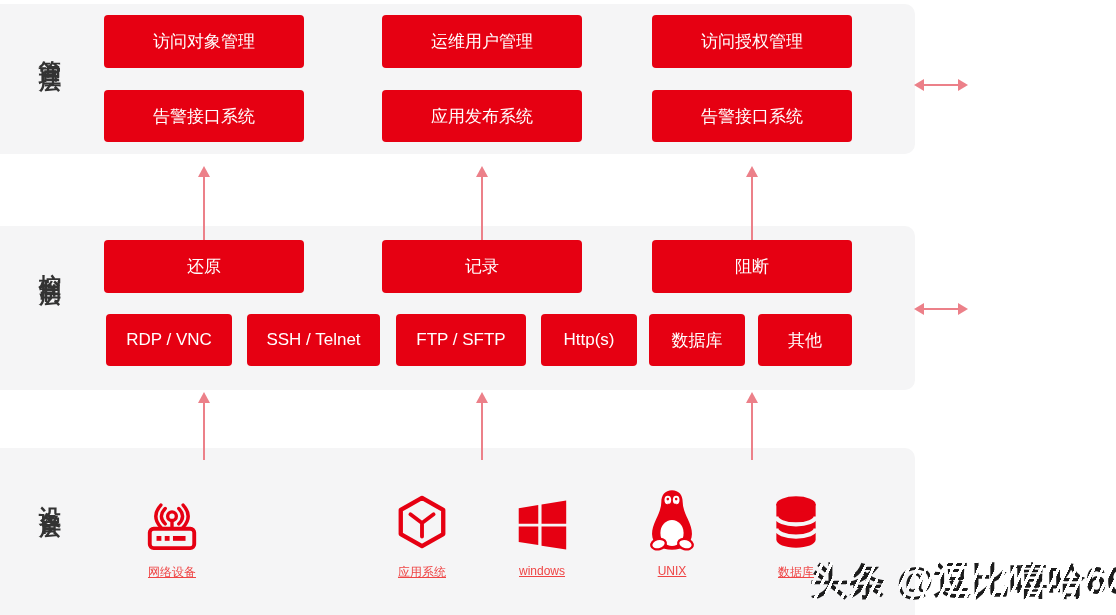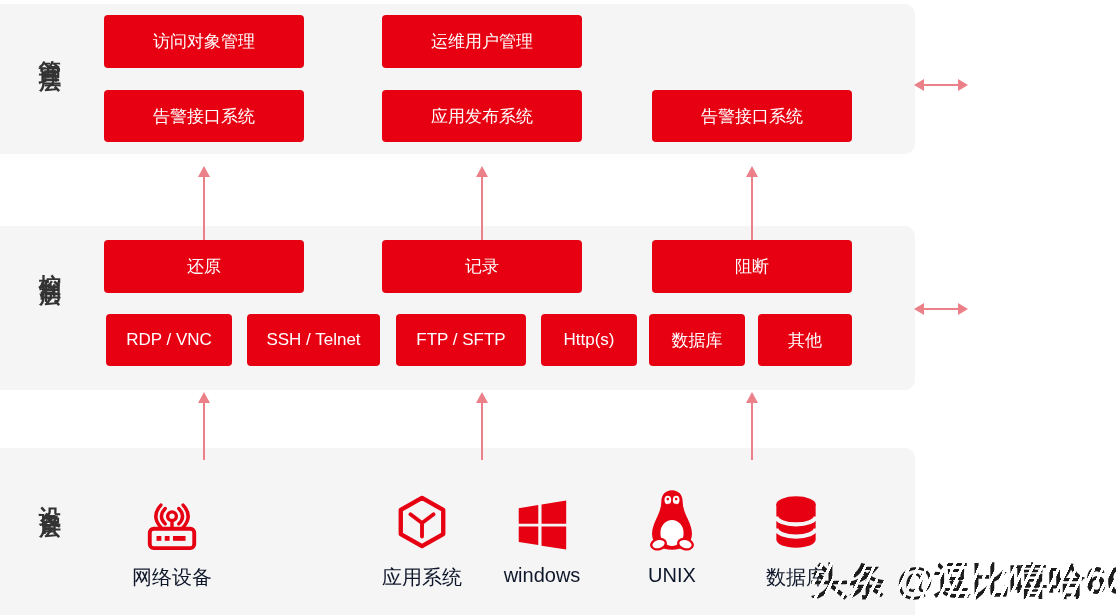--- a/index.html
+++ b/index.html
@@ -34,21 +34,21 @@
   .arrow-lr{position:absolute;height:16px;}
   .arrow-lr .line{position:absolute;left:8px;right:8px;top:50%;margin-top:-1.25px;height:2.5px;background:#ec8089;}
   .arrow-lr::before{content:"";position:absolute;left:0;top:50%;transform:translateY(-50%);
       border-top:6px solid transparent;border-bottom:6px solid transparent;border-right:10px solid #ec8089;}
   .arrow-lr::after{content:"";position:absolute;right:0;top:50%;transform:translateY(-50%);
       border-top:6px solid transparent;border-bottom:6px solid transparent;border-left:10px solid #ec8089;}
 
   
   .dev-item{position:absolute;top:482px;width:120px;text-align:center;}
   .dev-icon{height:70px;display:flex;align-items:flex-end;justify-content:center;}
-  .dev-label{margin-top:12px;font-size:20px;color:#0f172a;}
+  .dev-label{margin-top:12px;font-size:12px;color:#ef4444;text-decoration:underline;}
 
   
   .panel{position:absolute;left:964px;top:4px;width:141px;height:386px;background:#f5f5f6;
          border-radius:10px;display:flex;flex-direction:column;align-items:center;}
   .panel .store-icon{margin-top:120px;}
   .store-label{margin-top:16px;font-size:15px;color:#666666;}
 
   
   .watermark{position:absolute;left:810px;top:556px;font-size:38px;font-weight:800;white-space:nowrap;
       background:repeating-linear-gradient(115deg,#1c1c1c 0 5px,#ffffff 5px 8px);
@@ -62,20 +62,21 @@
   <div class="band band-mgmt"></div>
   <div class="band band-ctrl"></div>
   <div class="band band-dev"></div>
 
   <div class="layer-label lbl-mgmt">管理层</div>
   <div class="layer-label lbl-ctrl">控制层</div>
   <div class="layer-label lbl-dev">设备层</div>
 
   <div class="btn" style="left:104px;top:15px;width:200px;height:53px">访问对象管理</div>
   <div class="btn" style="left:382px;top:15px;width:200px;height:53px">运维用户管理</div>
+  <div class="btn" style="left:652px;top:15px;width:200px;height:53px">访问授权管理</div>
   <div class="btn" style="left:104px;top:90px;width:200px;height:52px">告警接口系统</div>
   <div class="btn" style="left:382px;top:90px;width:200px;height:52px">应用发布系统</div>
   <div class="btn" style="left:652px;top:90px;width:200px;height:52px">告警接口系统</div>
 
   <div class="btn" style="left:104px;top:240px;width:200px;height:53px">还原</div>
   <div class="btn" style="left:382px;top:240px;width:200px;height:53px">记录</div>
   <div class="btn" style="left:652px;top:240px;width:200px;height:53px">阻断</div>
 
   <div class="btn" style="left:106px;top:314px;width:126px;height:52px">RDP / VNC</div>
   <div class="btn" style="left:247px;top:314px;width:133px;height:52px">SSH / Telnet</div>

